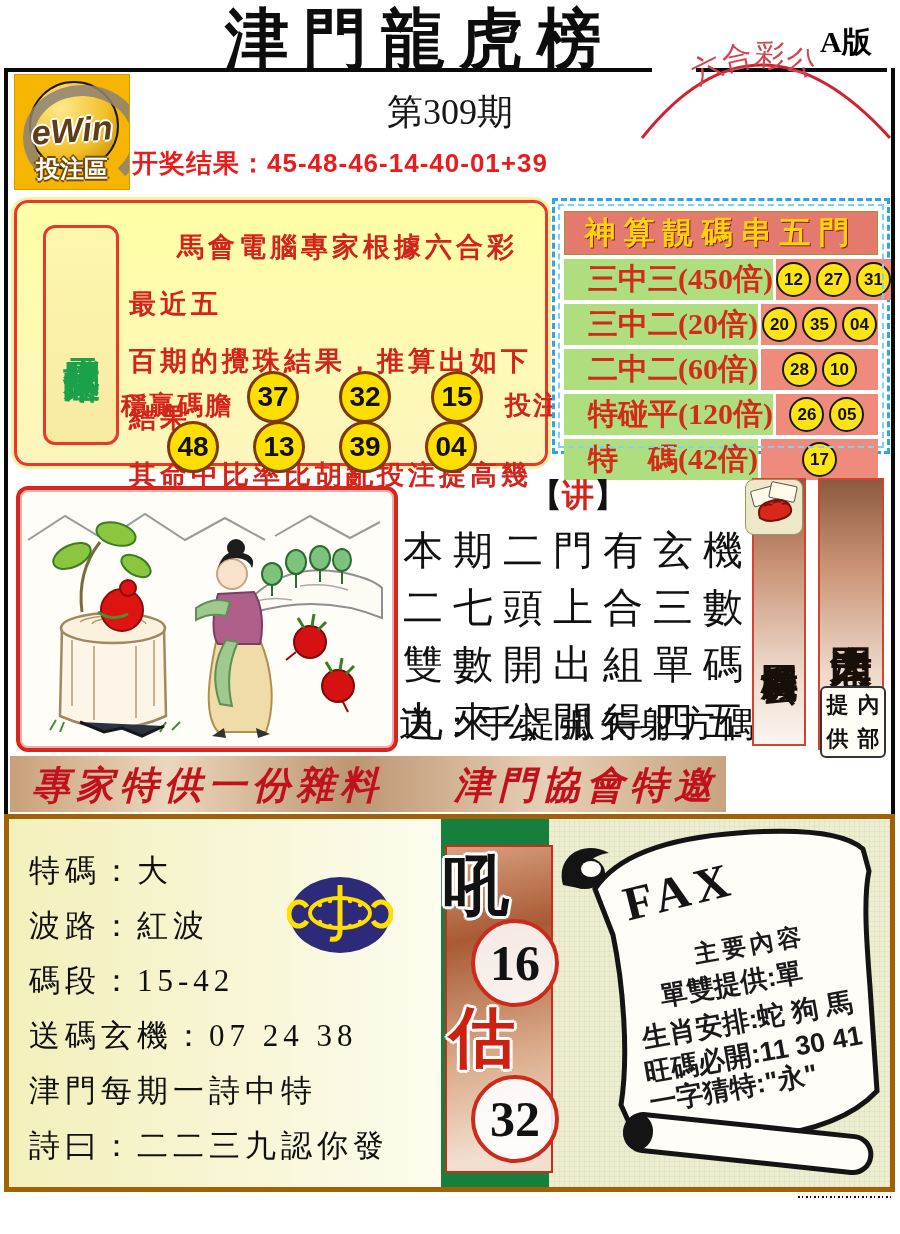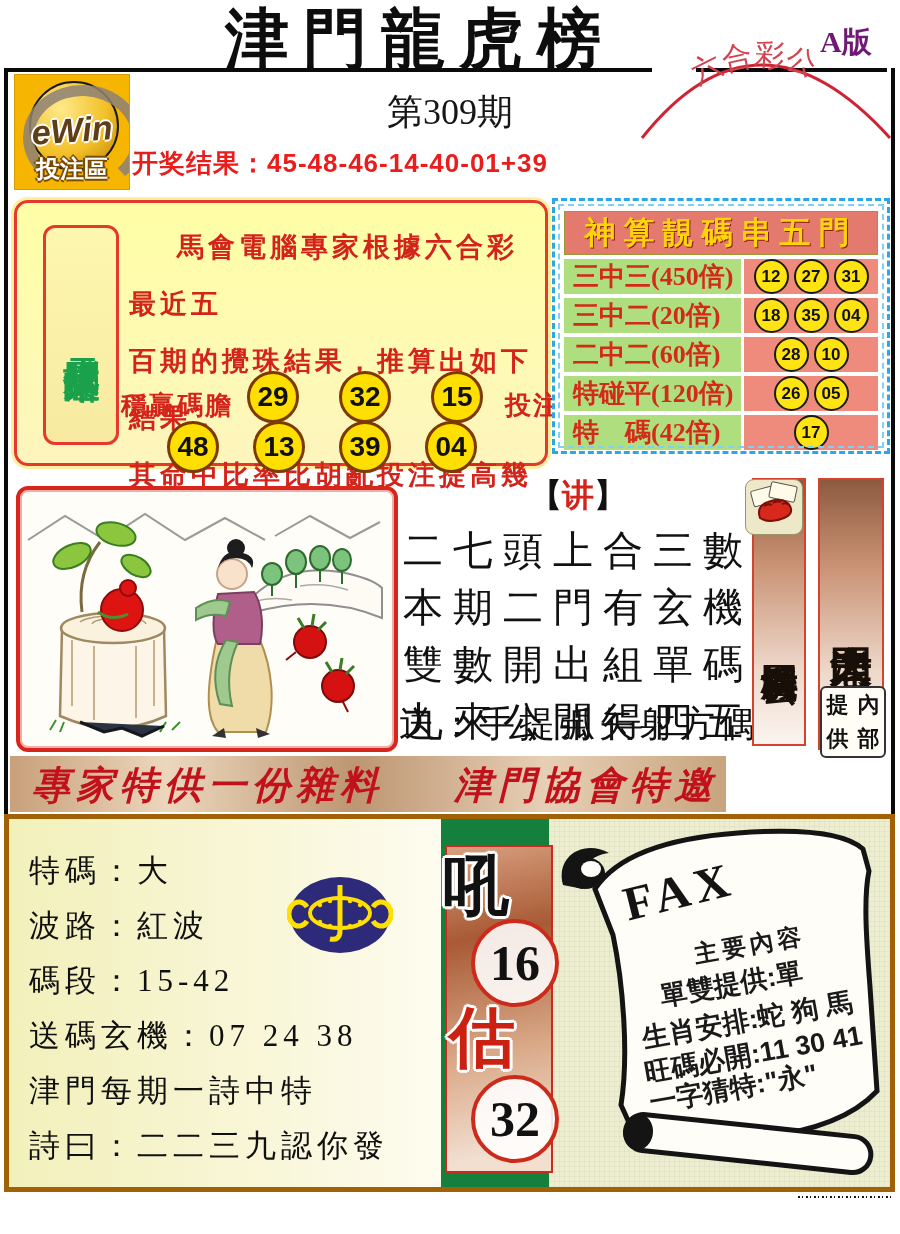--- a/index.html
+++ b/index.html
@@ -7,21 +7,21 @@
          font-family:"Liberation Sans",sans-serif;}
   .abs{position:absolute;}
 
   
   .frame{left:4px;top:68px;width:883px;height:1124px;border-left:4px solid #0a0a0a;border-right:4px solid #0a0a0a;}
   .topline{height:4px;background:#0a0a0a;top:68px;}
 
   
   .main-title{left:140px;top:-4px;width:560px;text-align:center;font-family:"Liberation Serif",serif;
       font-size:64px;font-weight:900;letter-spacing:14px;color:#0d0d0d;transform:scaleY(1.04);}
-  .edition{left:820px;top:22px;font-size:30px;font-weight:bold;color:#701a75;font-family:"Liberation Serif",serif;}
+  .edition{left:820px;top:22px;font-size:30px;font-weight:bold;color:#000000;font-family:"Liberation Serif",serif;}
   .issue{left:300px;top:88px;width:300px;text-align:center;font-size:36px;color:#161616;font-family:"Liberation Serif",serif;}
   .result-line{left:78px;top:146px;font-size:26px;font-weight:bold;color:#ea1c1c;letter-spacing:1px;}
 
   
   .ewin{left:14px;top:74px;width:114px;height:114px;background:#f6b500;border:1px solid #d99c00;overflow:hidden;}
   .ewin .ball{position:absolute;left:14px;top:6px;width:86px;height:86px;border-radius:50%;
       background:radial-gradient(circle at 35% 30%,#ffe98a,#f2c028 55%,#b77f00);}
   .ewin .shoe{position:absolute;left:8px;top:10px;width:98px;height:84px;border:11px solid #8d8276;
       border-bottom-color:transparent;border-radius:50%;transform:rotate(2deg);opacity:.85;}
   .ewin .brand{position:absolute;left:0;top:36px;width:114px;text-align:center;font-size:34px;font-style:italic;
@@ -46,22 +46,22 @@
   .bigball{width:46px;height:46px;border-radius:50%;background:#ffdf00;border:3px solid #7c3a00;
       display:flex;align-items:center;justify-content:center;font-size:28px;font-weight:900;color:#111;flex:0 0 auto;}
 
   
   .fivedoors{left:552px;top:198px;width:338px;height:256px;background:#fff;border:3px dashed #2ba6e8;outline:2px dashed #7fd0f5;
       outline-offset:-8px;padding:10px 9px 9px 9px;box-sizing:border-box;display:flex;flex-direction:column;gap:4px;}
   .fd-head{height:48px;background:#e4796e;border:1px solid #993; display:flex;align-items:center;justify-content:center;
       font-family:"Liberation Serif",serif;font-size:31px;font-weight:900;color:#ffd40a;letter-spacing:8px;
       text-shadow:1px 1px 0 #8a1a10;}
   .fd-row{flex:1;display:flex;gap:3px;}
-  .fd-label{flex:0 0 168px;background:#aede7d;display:flex;align-items:center;padding-left:9px;
-      color:#d42a1a;font-weight:bold;font-size:26px;font-family:"Liberation Serif",serif;white-space:nowrap;}
+  .fd-label{flex:0 0 168px;background:#aede7d;display:flex;align-items:center;padding-left:24px;
+      color:#d42a1a;font-weight:bold;font-size:30px;font-family:"Liberation Serif",serif;white-space:nowrap;}
   .fd-vals{flex:1;background:#ee8b7c;display:flex;align-items:center;justify-content:center;gap:5px;}
   .ball{width:31px;height:31px;border-radius:50%;background:#ffe312;border:2px solid #1a1a1a;
       display:flex;align-items:center;justify-content:center;font-size:17px;font-weight:800;color:#111;}
 
   
   .picture{left:16px;top:486px;width:374px;height:258px;border:4px solid #d8261c;border-radius:12px;background:#fffdf7;
       box-shadow:0 0 0 2px #f0b0a8 inset;overflow:hidden;}
 
   
   .speech{left:392px;top:474px;width:372px;text-align:center;font-family:"Liberation Serif",serif;color:#111;}
@@ -158,21 +158,21 @@
 
   <div class="abs strategy">
     <div class="side-label">電腦投注策略</div>
     <div class="strat-text">
       <span class="l1">馬會電腦專家根據六合彩最近五</span>
       <span class="l1" style="text-indent:0;">百期的攪珠結果，推算出如下結果，</span>
       <span class="l1" style="text-indent:0;">其命中比率比胡亂投注提高幾百倍。</span>
     </div>
     <div class="strat-row1">
       <span class="strat-cap">穩贏碼膽</span>
-      <span class="bigball">29</span>
+      <span class="bigball">37</span>
       <span class="bigball" style="margin-left:26px;">32</span>
       <span class="bigball" style="margin-left:26px;">15</span>
       <span class="strat-cap" style="margin-left:8px;">投注串射</span>
     </div>
     <div class="strat-row2">
       <span class="bigball">48</span>
       <span class="bigball">13</span>
       <span class="bigball">39</span>
       <span class="bigball">04</span>
     </div>
@@ -184,21 +184,21 @@
       <div class="fd-label">三中三(450倍)</div>
       <div class="fd-vals">
         <span class="ball">12</span>
         <span class="ball">27</span>
         <span class="ball">31</span>
       </div>
     </div>
     <div class="fd-row">
       <div class="fd-label">三中二(20倍)</div>
       <div class="fd-vals">
-        <span class="ball">18</span>
+        <span class="ball">20</span>
         <span class="ball">35</span>
         <span class="ball">04</span>
       </div>
     </div>
     <div class="fd-row">
       <div class="fd-label">二中二(60倍)</div>
       <div class="fd-vals">
         <span class="ball">28</span>
         <span class="ball">10</span>
       </div>
@@ -267,22 +267,22 @@
       </g>
       <g stroke="#3f8f33" stroke-width="2">
         <path d="M30,240 l6,-10 M40,242 l4,-10 M140,242 l6,-10 M152,240 l8,-8"></path>
       </g>
       <path d="M60,232 l24,10 18,-4 20,8 22,-10" fill="#2b3240" stroke="#15181f" stroke-width="3"></path>
     </svg>
   </div>
 
   <div class="abs speech">
     <div class="head"><span>【</span><span class="jiang">讲</span><span>】</span></div>
+    <div class="pline">本期二門有玄機</div>
     <div class="pline">二七頭上合三數</div>
-    <div class="pline">本期二門有玄機</div>
     <div class="pline">雙數開出組單碼</div>
     <div class="pline">九來公開得四五</div>
   </div>
   <div class="abs gift">送：手提弧矢射方偶</div>
 
   <div class="abs fist-icon">
     <svg width="54" height="52" viewBox="0 0 54 52">
       <rect x="6" y="8" width="26" height="16" rx="2" fill="#fffbe8" stroke="#555" transform="rotate(-15 19 16)"></rect>
       <rect x="24" y="4" width="26" height="16" rx="2" fill="#fffbe8" stroke="#555" transform="rotate(12 37 12)"></rect>
       <path d="M14,38 q-4,-12 8,-16 q16,-6 22,4 q4,8 -6,12 q-14,6 -24,0 Z" fill="#d8281c" stroke="#7a100a" stroke-width="2"></path>

